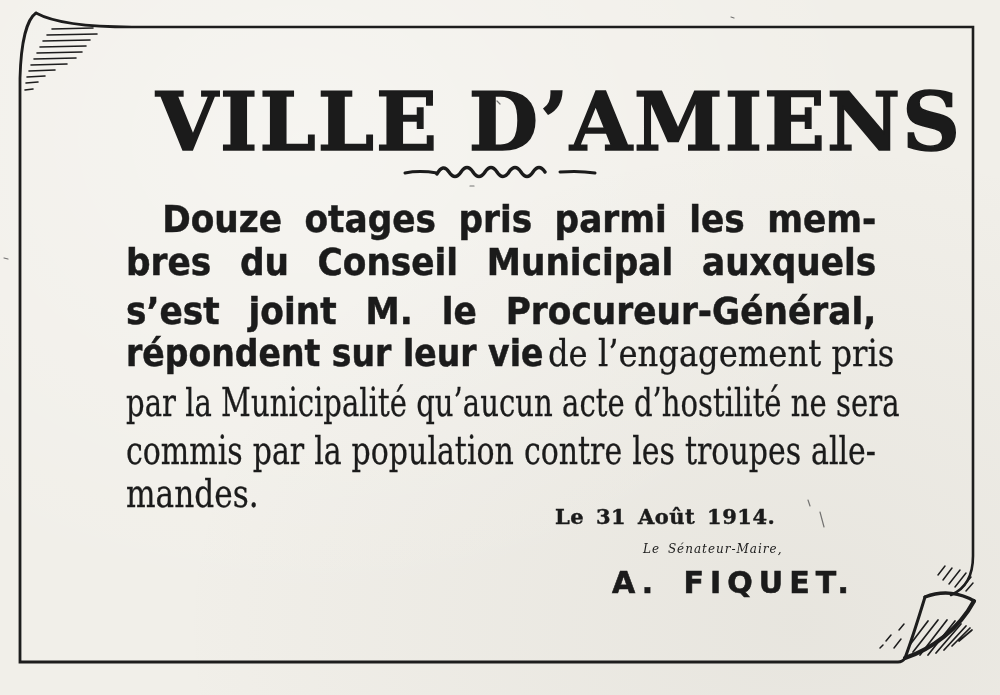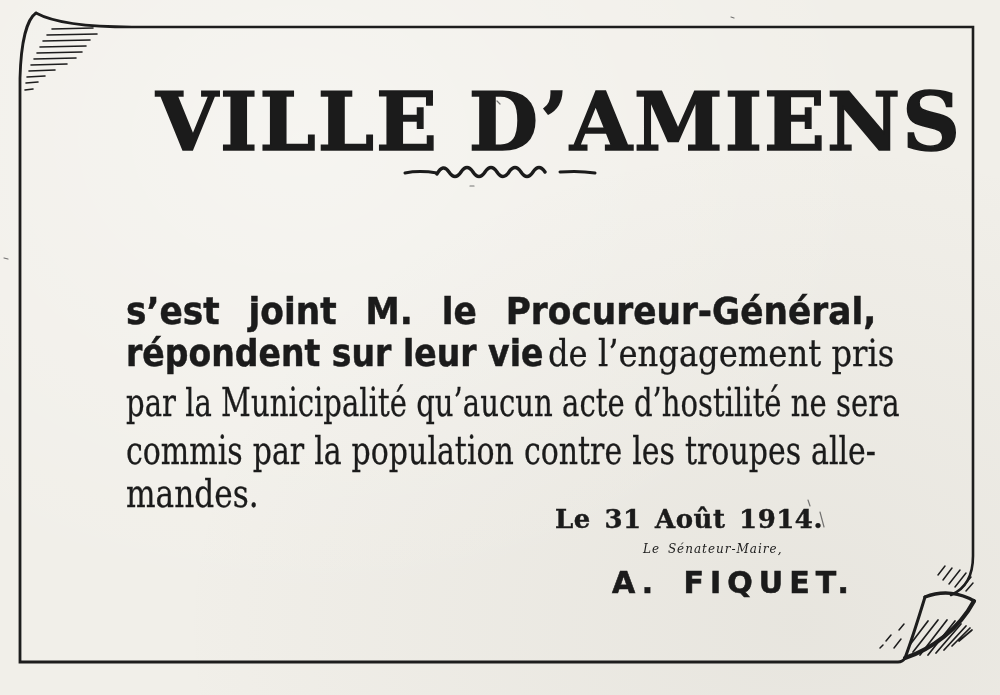--- a/index.html
+++ b/index.html
@@ -47,21 +47,21 @@
   }
   .s{
     font-family:"DejaVu Serif","Liberation Serif",serif;
     font-weight:400;font-size:40px;
     -webkit-text-stroke:.3px var(--ink,#1b1b1b);
   }
 
   
   .date{
     position:absolute;left:555px;top:506px;
-    font-weight:700;font-size:26px;line-height:1;
+    font-weight:700;font-size:21px;line-height:1;
     word-spacing:4px;letter-spacing:.5px;
     -webkit-text-stroke:.4px var(--ink,#1b1b1b);
     white-space:nowrap;
   }
   .role{
     position:absolute;left:643px;top:543px;
     font-style:italic;font-size:12px;line-height:1;
     letter-spacing:1px;word-spacing:3px;white-space:nowrap;
   }
   .name{
@@ -108,20 +108,30 @@
   <div class="title">VILLE D’AMIENS</div>
 
   <svg style="position:absolute;left:402px;top:162px" width="196" height="20" viewBox="0 0 196 20" aria-hidden="true">
     <g stroke="#1b1b1b" fill="none" stroke-linecap="round">
       <path d="M3 11 C13 9 23 9 35 11" stroke-width="3"></path>
       <path d="M35 12 q6 -11 12 -2 t12 0 t12 0 t12 0 t12 0 t12 0 t12 0 t12 0 t12 0" stroke-width="3.4"></path>
       <path d="M158 10 C170 9 181 9 193 11" stroke-width="3"></path>
     </g>
   </svg>
 
+  <div class="line" style="top:200px">
+    <div class="inner b" style="width:830px;transform:scaleX(.904);text-indent:40px">
+      <span>Douze otages pris parmi les mem-</span>
+    </div>
+  </div>
+  <div class="line" style="top:243px">
+    <div class="inner b" style="width:830px;transform:scaleX(.904)">
+      <span>bres du Conseil Municipal auxquels</span>
+    </div>
+  </div>
   <div class="line" style="top:292px">
     <div class="inner b" style="width:830px;transform:scaleX(.904)">
       <span>s’est joint M. le Procureur-Général,</span>
     </div>
   </div>
   <div class="line" style="top:334px">
     <div class="inner" style="width:862px;transform:scaleX(.871)">
       <span class="b">répondent sur leur vie</span>
       <span class="s" style="font-size:37px">de l’engagement pris</span>
     </div>

